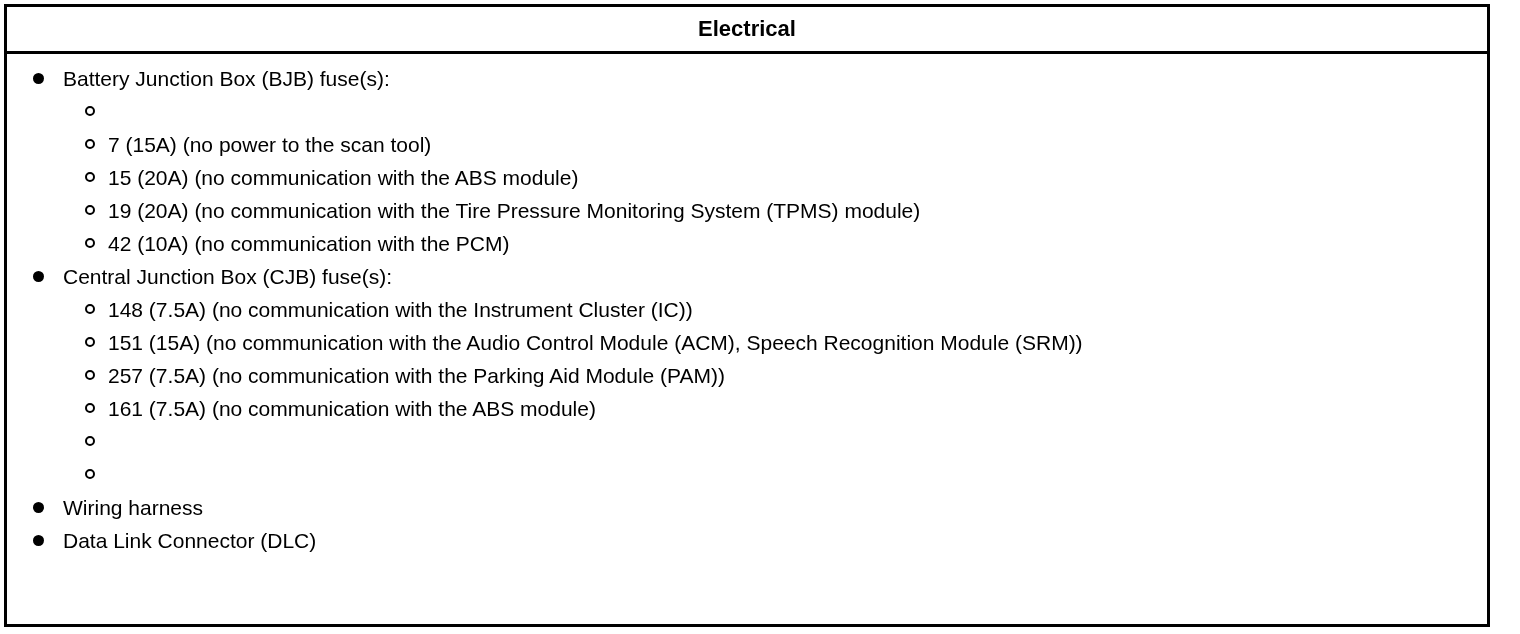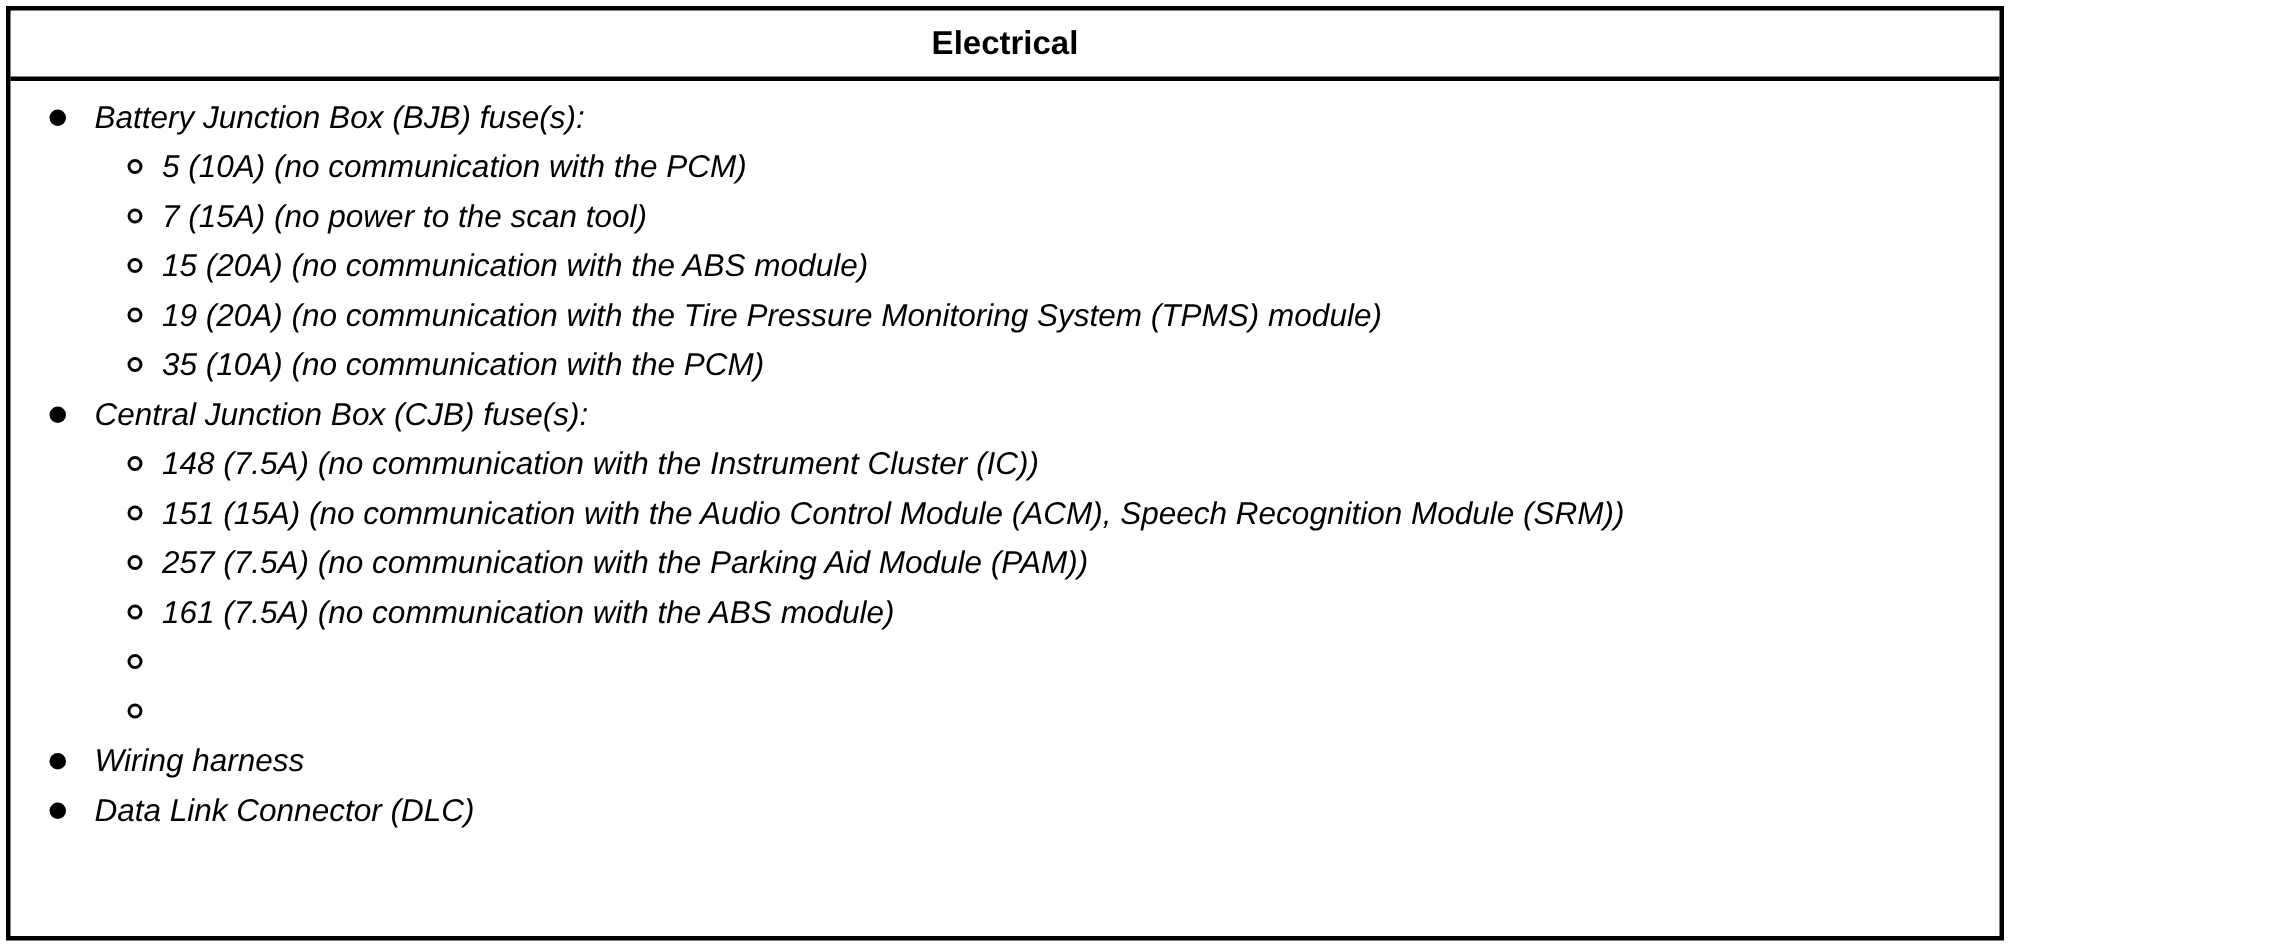--- a/index.html
+++ b/index.html
@@ -12,42 +12,41 @@
     height: 634px;
     position: relative;
     font-family: "Liberation Sans", sans-serif;
     color: #000000;
     -webkit-font-smoothing: antialiased;
   }
   .spec-table {
     position: absolute;
     left: 4px;
     top: 4px;
-    width: 1332px;
+    width: 1486px;
     height: 623px;
     box-sizing: border-box;
     border: 3px solid #000000;
     background: #ffffff;
   }
   .table-header {
     box-sizing: border-box;
     height: 47px;
     border-bottom: 3px solid #000000;
     display: flex;
     align-items: center;
     justify-content: center;
   }
   .table-title {
     font-size: 22px;
     font-weight: bold;
   }
   .table-body {
     padding-top: 8px;
     font-size: 21px;
-    font-style: italic;
   }
   ul.l1, ul.l2 {
     list-style: none;
     margin: 0;
     padding: 0;
   }
   .row {
     position: relative;
     line-height: 33px;
     min-height: 33px;
@@ -85,37 +84,36 @@
     <ul class="l1">
 
       <li>
         <div class="row lvl1">
           <span class="bullet-filled"></span>
           <span>Battery Junction Box (BJB) fuse(s):</span>
         </div>
         <ul class="l2">
           <li class="row lvl2">
             <span class="bullet-open"></span>
-            <span>5 (10A) (no communication with the PCM)</span>
           </li>
           <li class="row lvl2">
             <span class="bullet-open"></span>
             <span>7 (15A) (no power to the scan tool)</span>
           </li>
           <li class="row lvl2">
             <span class="bullet-open"></span>
             <span>15 (20A) (no communication with the ABS module)</span>
           </li>
           <li class="row lvl2">
             <span class="bullet-open"></span>
             <span>19 (20A) (no communication with the Tire Pressure Monitoring System (TPMS) module)</span>
           </li>
           <li class="row lvl2">
             <span class="bullet-open"></span>
-            <span>35 (10A) (no communication with the PCM)</span>
+            <span>42 (10A) (no communication with the PCM)</span>
           </li>
         </ul>
       </li>
 
       <li>
         <div class="row lvl1">
           <span class="bullet-filled"></span>
           <span>Central Junction Box (CJB) fuse(s):</span>
         </div>
         <ul class="l2">

